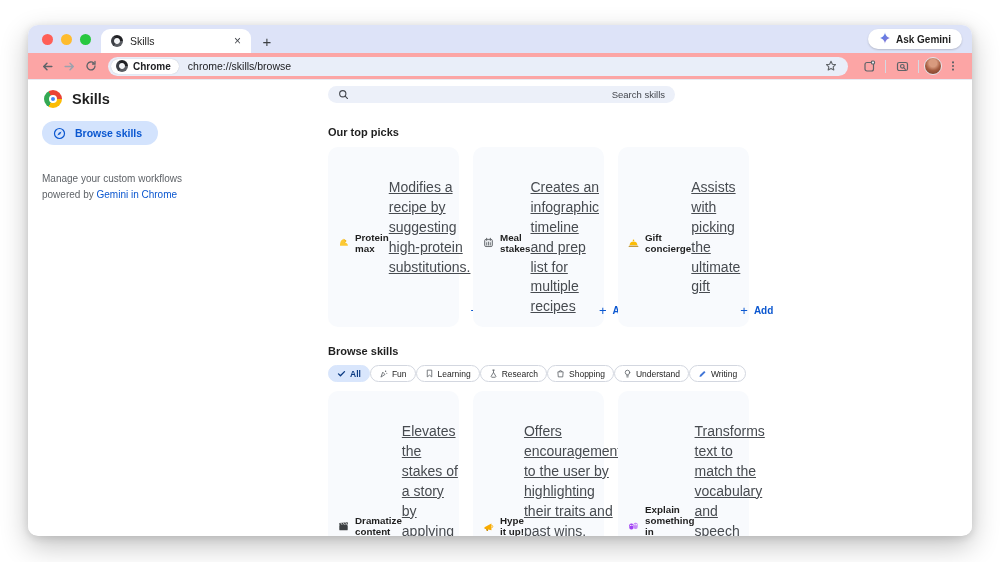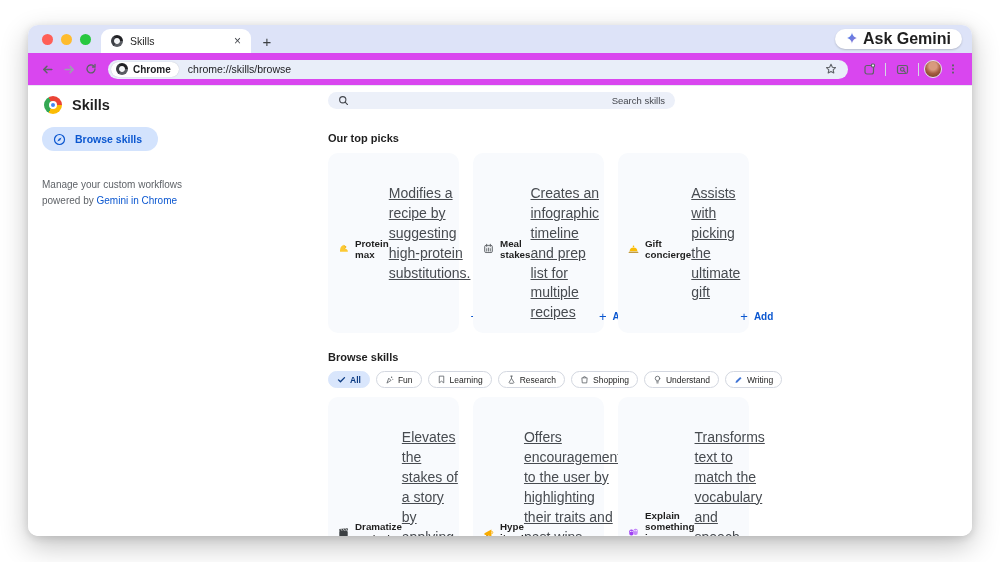--- a/index.html
+++ b/index.html
@@ -13,24 +13,24 @@
   .tabstrip { height:28px; background:#dde3f8; display:flex; align-items:flex-end; position:relative; }
   .lights { display:flex; gap:8px; align-items:center; height:28px; padding:0 10px 0 14px; }
   .light { width:11px; height:11px; border-radius:50%; }
   .light.red{ background:#ff5f57; } .light.yellow{ background:#febc2e; } .light.green{ background:#28c840; }
   .tab { width:150px; height:24px; background:#fff; border-radius:9px 9px 0 0; display:flex; align-items:center; gap:7px; padding:0 8px 0 10px; }
   .tab-label { font-size:10.5px; color:#1f1f1f; flex:1; }
   .tab-close { font-size:12px; color:#45484e; line-height:1; padding:0 2px; cursor:default; }
   .newtab { width:24px; height:24px; display:flex; align-items:center; justify-content:center; color:#3c4043; font-size:15px; margin-left:4px; }
   .ask-gemini { position:absolute; right:10px; top:4px; height:20px; background:#fff; border-radius:11px;
     display:flex; align-items:center; gap:5px; padding:0 11px; box-shadow:0 1px 2px rgba(0,0,0,.18);
-    font-size:16px; font-weight:700; color:#1f1f1f; }
+    font-size:10px; font-weight:700; color:#1f1f1f; }
 
   
-  .toolbar { height:33px; background:#d946ef; display:flex; align-items:center; padding:0 8px; border-bottom:1px solid #e7eaf2; }
+  .toolbar { height:27px; background:#fca5a5; display:flex; align-items:center; padding:0 8px; border-bottom:1px solid #e7eaf2; }
   .tbtn { width:22px; height:22px; border-radius:50%; display:flex; align-items:center; justify-content:center; color:#5f6368; flex:0 0 auto; }
   .tbtn.dim { color:#9ba2ad; }
   .omnibox { flex:1; height:19px; background:#e9eef9; border-radius:10px; margin:0 10px 0 6px; display:flex; align-items:center; padding:0 8px 0 3px; min-width:0; }
   .chrome-badge { height:15px; background:#fff; border-radius:8px; display:flex; align-items:center; gap:5px; padding:0 8px 0 5px; box-shadow:0 0 1px rgba(0,0,0,.25); }
   .chrome-badge span { font-size:10px; font-weight:700; color:#202124; }
   .url { font-size:10.5px; color:#202124; margin-left:9px; flex:1; white-space:nowrap; overflow:hidden; }
   .vdiv { width:1px; height:13px; background:#d4d9e3; margin:0 5px; flex:0 0 auto; }
   .avatar { width:18px; height:18px; border-radius:50%; flex:0 0 auto;
     background:radial-gradient(circle at 50% 32%, #d89a7e 0 28%, #a45c40 55%, #6e3722 100%); border:1px solid #e3e6ee; }
 
@@ -57,21 +57,21 @@
   .sidebar-footer a { color:#0b57d0; text-decoration:none; }
 
   .main { flex:1; padding-top:6px; min-width:0; }
   .searchbox { width:347px; height:17px; background:#ecf0f9; border-radius:9px; display:flex; align-items:center; gap:6px; padding:0 10px; }
   .searchbox input { border:none; outline:none; background:transparent; font-size:9.5px; color:#44474e; width:100%; font-family:inherit;text-align:right; }
   .searchbox input::placeholder { color:#44474e; opacity:1; }
 
   .section-heading { font-size:11px; font-weight:700; color:#1f1f1f; margin-top:23px; }
   .section-heading.second { margin-top:18px; }
 
-  .chips { display:flex; gap:6px; margin-top:8px; }
+  .chips { display:flex; margin-top:8px; }
   .chip { height:17px; display:flex; align-items:center; gap:4px; padding:0 8px; border-radius:9px;
     border:1px solid #d3d7e0; background:#fff; font-size:8.5px; color:#1f1f1f; }
   .chip.selected { background:#d9e6fc; border-color:#d9e6fc; color:#0b3a82; font-weight:700; }
   .chip .ci { display:flex; align-items:center; }
 
   .cards { display:grid; grid-template-columns:repeat(3,131px); gap:14px; margin-top:9px; align-items:stretch; }
   .card { background:#f8fafd; border-radius:10px; padding:8px 10px 10px; min-height:152px; display:flex; flex-direction:row; }
   .title-row { display:flex; align-items:center; gap:6px; margin-top:13px; }
   .ctitle { font-size:9.8px; font-weight:700; color:#1f1f1f; }
   .cicon { display:flex; align-items:center; flex:0 0 auto; }

